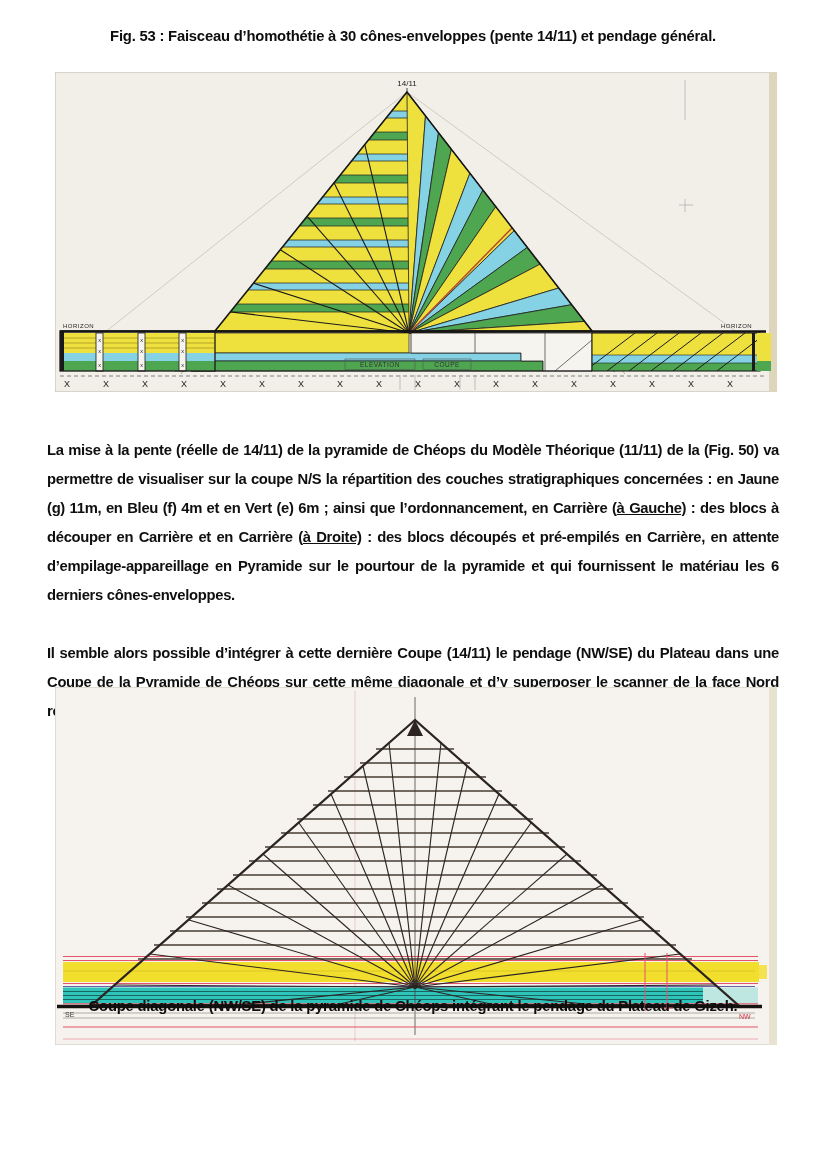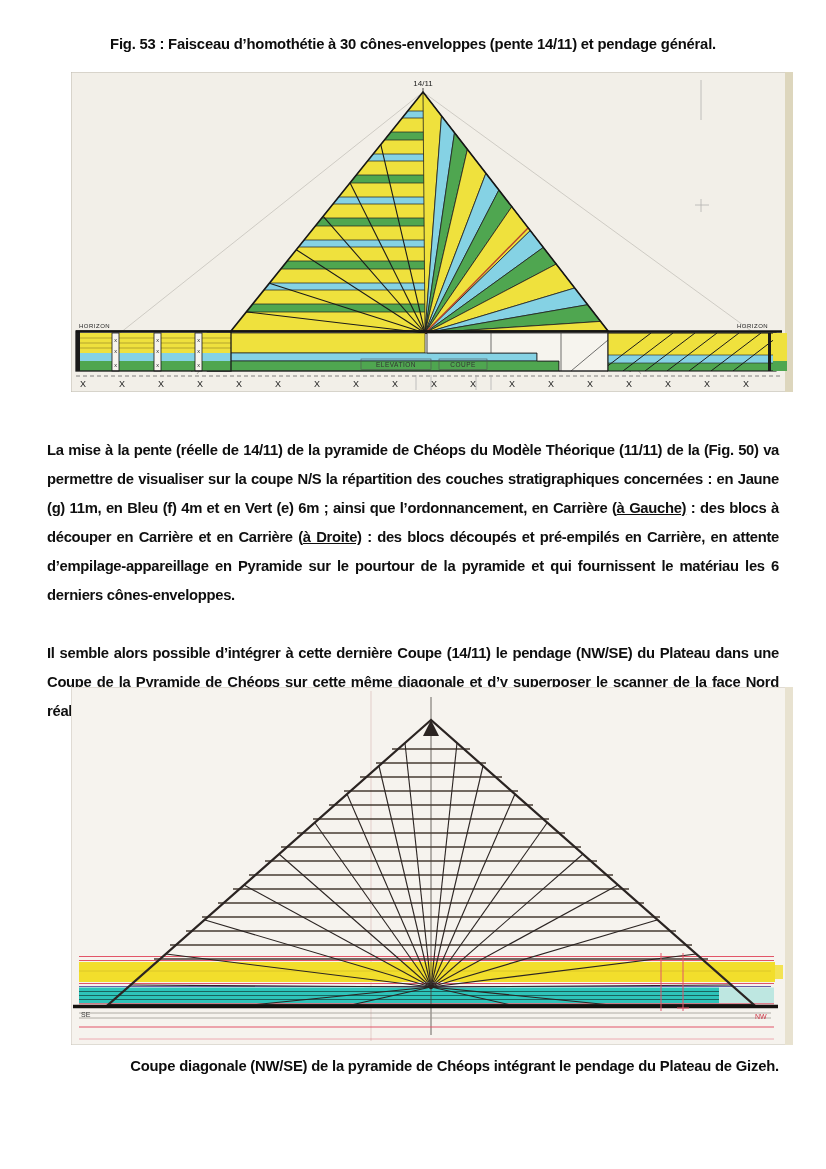--- a/index.html
+++ b/index.html
@@ -4,23 +4,23 @@
 <style>
   html,body{margin:0;padding:0;background:#ffffff;}
   .page{
     position:relative;width:826px;height:1169px;background:#ffffff;
     font-family:"Liberation Sans",sans-serif;color:#111;overflow:hidden;
   }
   .caption{
     position:absolute;left:47px;width:732px;text-align:center;
     font-weight:700;font-size:14.8px;letter-spacing:-0.2px;color:#0d0d0d;
   }
-  .cap-top{top:36px;}
-  .cap-bottom{top:1058px;text-align:right;}
-  .figure{position:absolute;left:71px;}
+  .cap-top{top:28px;}
+  .cap-bottom{top:998px;}
+  .figure{position:absolute;left:55px;}
   .fig1{top:72px;}
   .fig2{top:687px;}
   .bodytext{
     position:absolute;left:47px;top:399px;width:732px;
     font-size:14.8px;font-weight:700;letter-spacing:-0.3px;line-height:29px;
     text-align:justify;color:#0f0f0f;margin-top:37px;
   }
   .bodytext p{margin:0;}
   .bodytext p.spaced{margin-top:29px;}
   .u{text-decoration:underline;}

